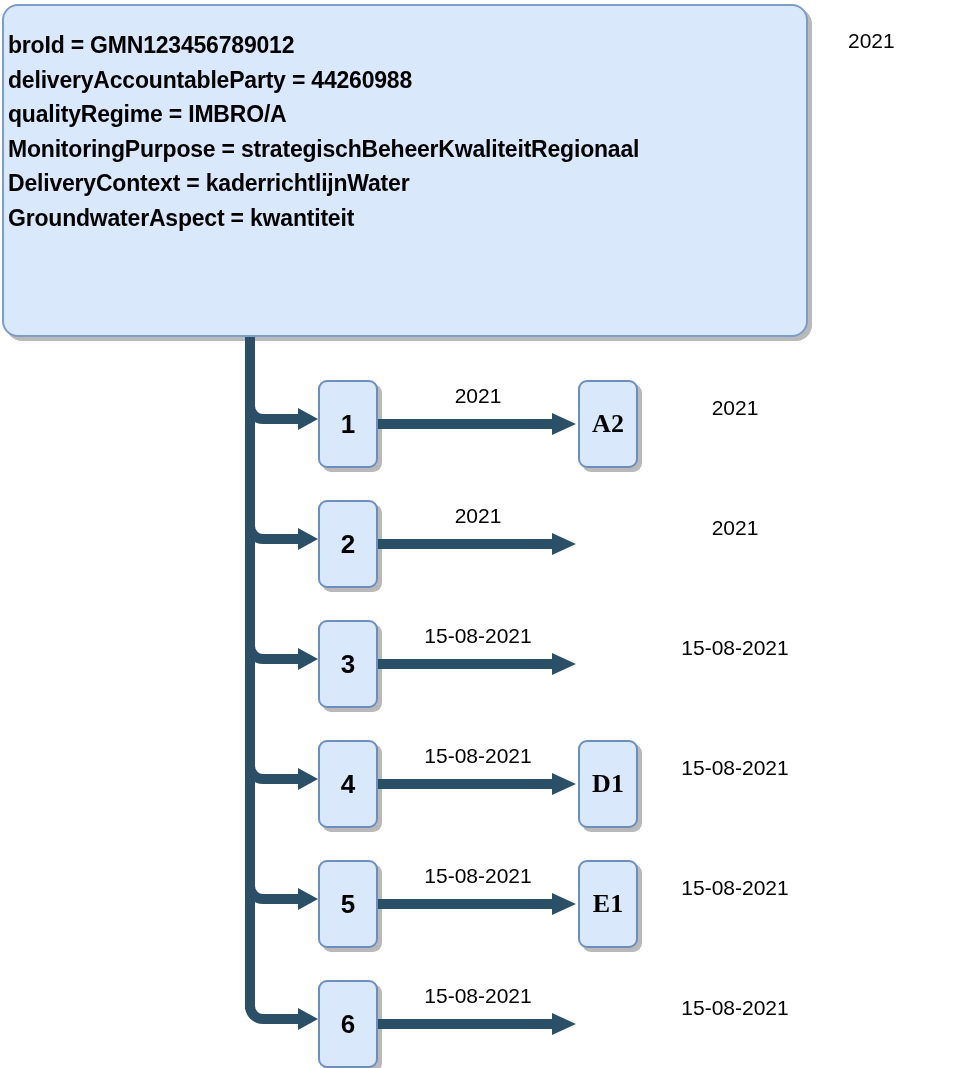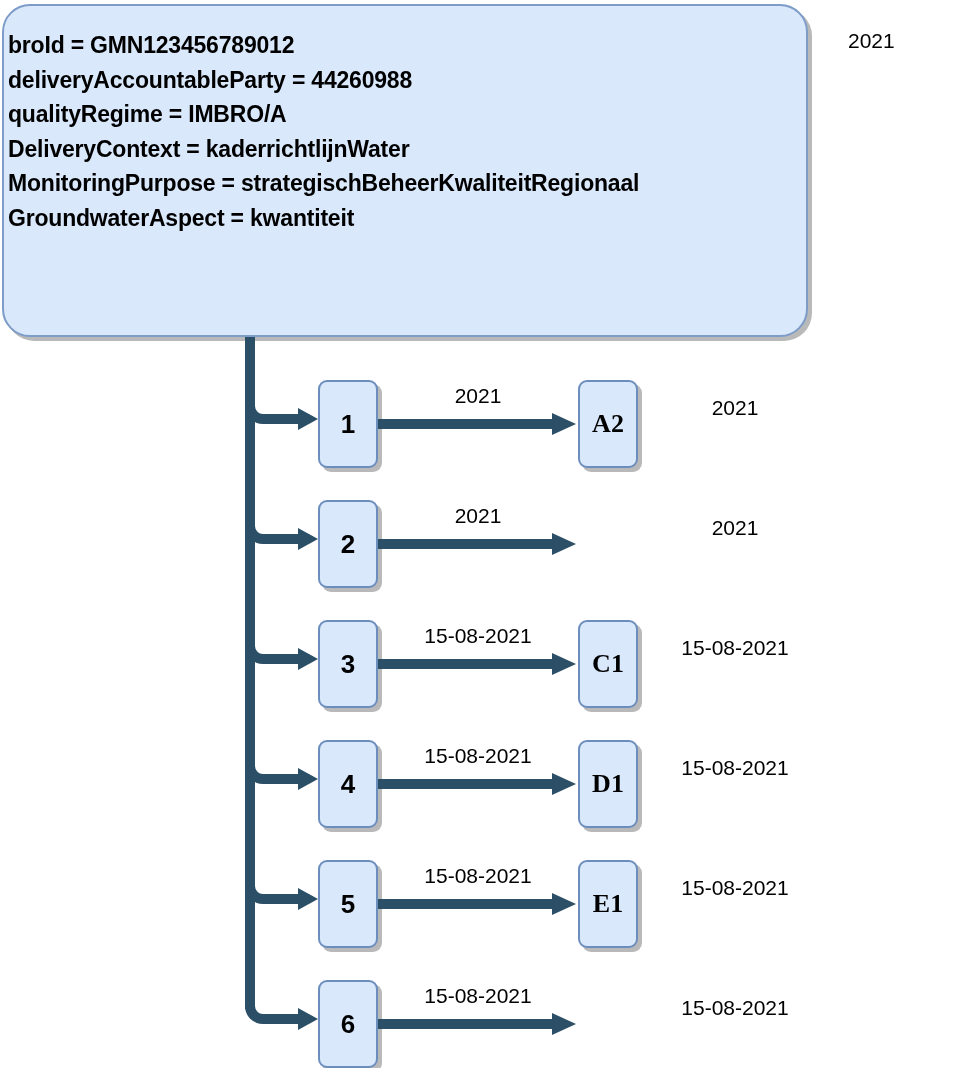--- a/index.html
+++ b/index.html
@@ -22,21 +22,21 @@
   
   #info-box {
     position: absolute;
     left: 2px;
     top: 4px;
     width: 806px;
     height: 333px;
     box-sizing: border-box;
     background: #dae8fc;
     border: 2px solid #7d9cc8;
-    border-radius: 28px;
+    border-radius: 16px;
     box-shadow: 4px 4px 0 0 #b9b9b9;
     padding: 22px 6px 6px 4px;
   }
   .info-line {
     font-size: 23px;
     font-weight: bold;
     color: #000000;
     line-height: 34.5px;
     white-space: nowrap;
     letter-spacing: -0.2px;
@@ -164,22 +164,22 @@
 </style>
 </head>
 <body>
 
 <div id="canvas">
 
   <div id="info-box">
     <div class="info-line">broId = GMN123456789012</div>
     <div class="info-line">deliveryAccountableParty = 44260988</div>
     <div class="info-line">qualityRegime = IMBRO/A</div>
+    <div class="info-line">MonitoringPurpose = strategischBeheerKwaliteitRegionaal</div>
     <div class="info-line">DeliveryContext = kaderrichtlijnWater</div>
-    <div class="info-line">MonitoringPurpose = strategischBeheerKwaliteitRegionaal</div>
     <div class="info-line">GroundwaterAspect = kwantiteit</div>
   </div>
 
   <div id="top-right-label">2021</div>
 
   <div id="trunk"></div>
 
   <div class="row" style="top:380px;">
     <div class="elbow"></div>
     <div class="elbow-stub"></div>
@@ -204,21 +204,20 @@
   </div>
 
   <div class="row" style="top:620px;">
     <div class="elbow"></div>
     <div class="elbow-stub"></div>
     <div class="elbow-head"></div>
     <div class="node source">3</div>
     <div class="h-arrow-line"></div>
     <div class="h-arrow-head"></div>
     <div class="edge-label">15-08-2021</div>
-    <div class="node target">C1</div>
     <div class="row-right-label">15-08-2021</div>
   </div>
 
   <div class="row" style="top:740px;">
     <div class="elbow"></div>
     <div class="elbow-stub"></div>
     <div class="elbow-head"></div>
     <div class="node source">4</div>
     <div class="h-arrow-line"></div>
     <div class="h-arrow-head"></div>

